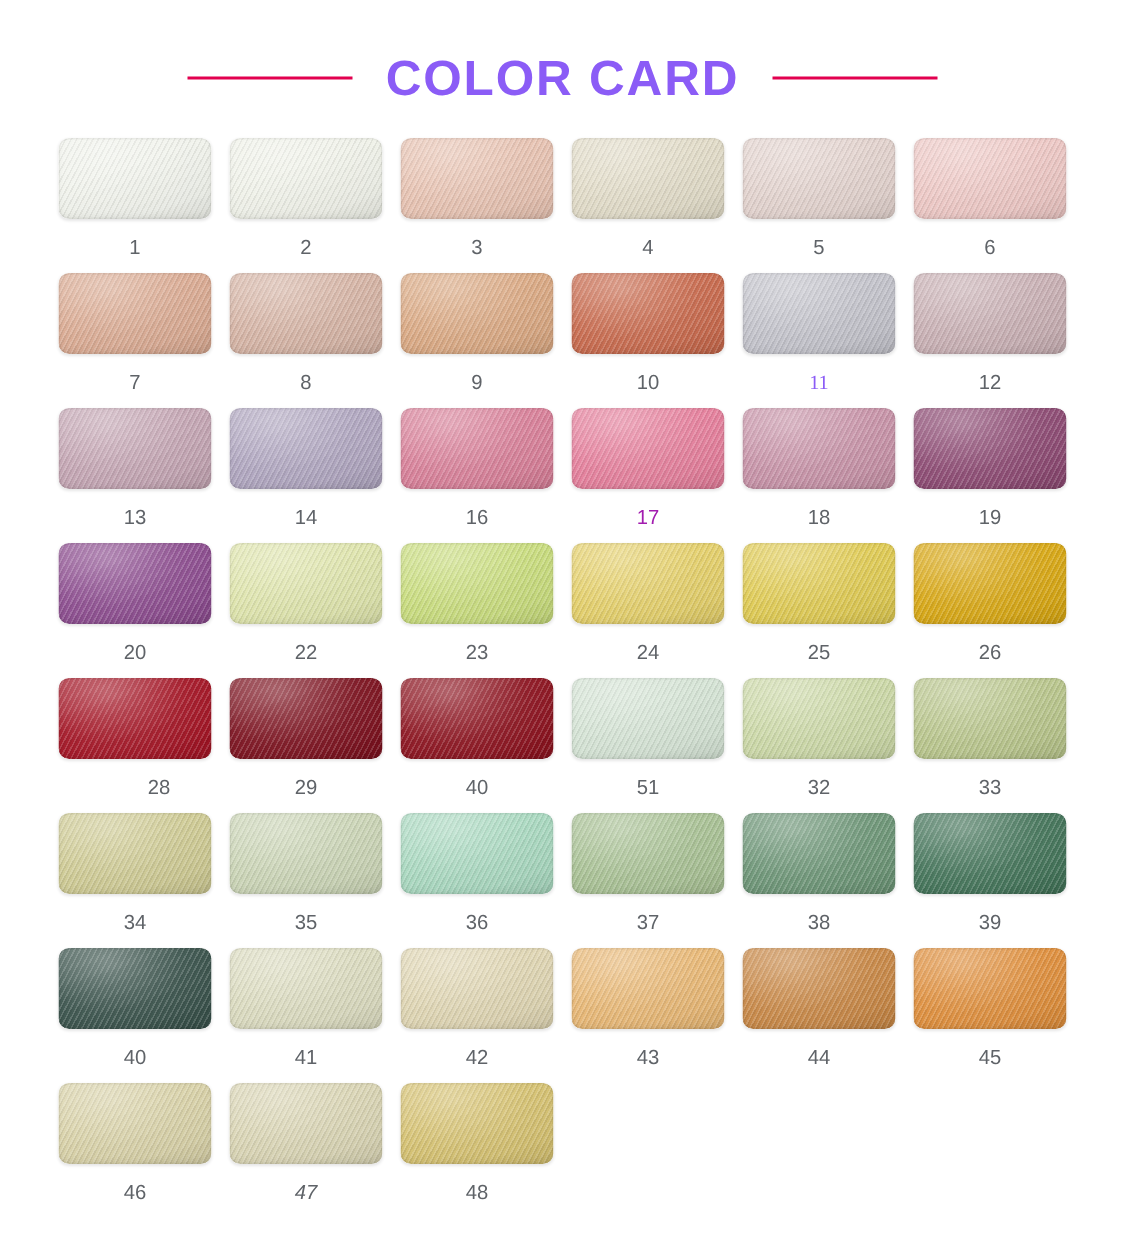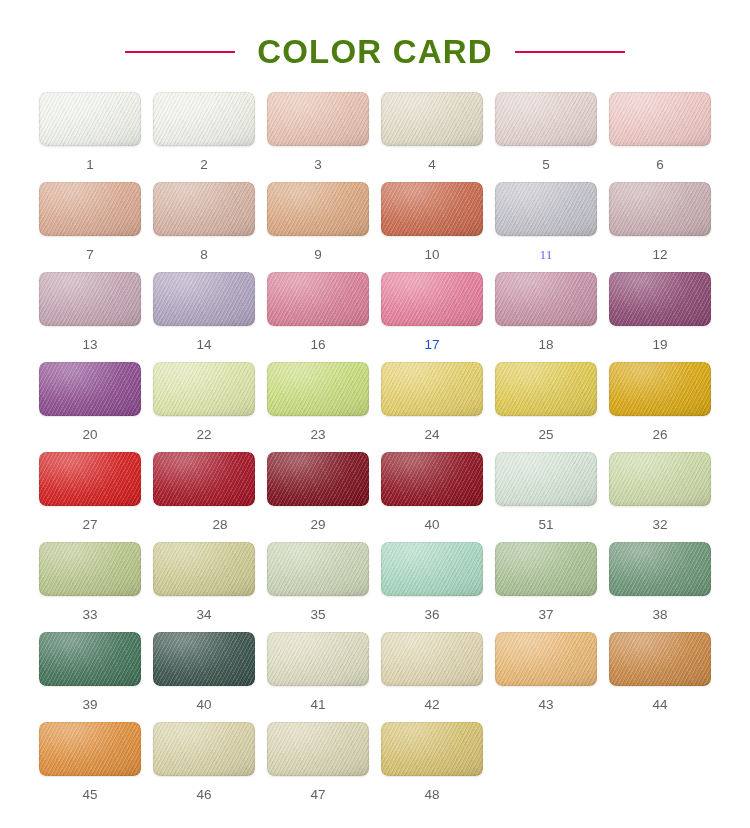--- a/index.html
+++ b/index.html
@@ -26,21 +26,21 @@
   }
   .rule {
     width: 110px;
     height: 2px;
     background: #e2004f;
   }
   .title {
     font-size: 33px;
     font-weight: bold;
     letter-spacing: 1.2px;
-    color: #4d7c0f;
+    color: #8b5cf6;
     font-family: "Liberation Sans", sans-serif;
     white-space: nowrap;
   }
 
   
   .grid {
     width: 750px;
     padding: 0 28px;
     display: grid;
     grid-template-columns: repeat(6, 102px);
@@ -253,21 +253,21 @@
       </div>
       <div class="label" style="color: rgb(95, 99, 104);">16</div>
     </div>
     <div class="cell">
       <div class="swatch">
         <div class="base" style="background: rgb(230, 127, 156);"></div>
         <div class="twill"></div>
         <div class="sheen"></div>
         <div class="edge"></div>
       </div>
-      <div class="label" style="color: #1d4ed8;">17</div>
+      <div class="label" style="color: #a21caf;">17</div>
     </div>
     <div class="cell">
       <div class="swatch">
         <div class="base" style="background: rgb(200, 147, 168);"></div>
         <div class="twill"></div>
         <div class="sheen"></div>
         <div class="edge"></div>
       </div>
       <div class="label" style="color: rgb(95, 99, 104);">18</div>
     </div>
@@ -329,29 +329,20 @@
       <div class="swatch">
         <div class="base" style="background: rgb(217, 168, 19);"></div>
         <div class="twill"></div>
         <div class="sheen"></div>
         <div class="edge"></div>
       </div>
       <div class="label" style="color: rgb(95, 99, 104);">26</div>
     </div>
     <div class="cell">
       <div class="swatch">
-        <div class="base" style="background: rgb(213, 31, 31);"></div>
-        <div class="twill"></div>
-        <div class="sheen"></div>
-        <div class="edge"></div>
-      </div>
-      <div class="label" style="color: rgb(95, 99, 104);">27</div>
-    </div>
-    <div class="cell">
-      <div class="swatch">
         <div class="base" style="background: rgb(166, 22, 38);"></div>
         <div class="twill"></div>
         <div class="sheen"></div>
         <div class="edge"></div>
       </div>
       <div class="label" style="color: rgb(95, 99, 104); margin-left: 32px;">28</div>
     </div>
     <div class="cell">
       <div class="swatch">
         <div class="base" style="background: rgb(126, 19, 32);"></div>
@@ -514,21 +505,21 @@
       </div>
       <div class="label" style="color: rgb(95, 99, 104);">46</div>
     </div>
     <div class="cell">
       <div class="swatch">
         <div class="base" style="background: rgb(218, 213, 180);"></div>
         <div class="twill"></div>
         <div class="sheen"></div>
         <div class="edge"></div>
       </div>
-      <div class="label" style="color: rgb(95, 99, 104);">47</div>
+      <div class="label" style="color: rgb(95, 99, 104); font-style: italic;">47</div>
     </div>
     <div class="cell">
       <div class="swatch">
         <div class="base" style="background: rgb(214, 194, 113);"></div>
         <div class="twill"></div>
         <div class="sheen"></div>
         <div class="edge"></div>
       </div>
       <div class="label" style="color: rgb(95, 99, 104);">48</div>
     </div>

